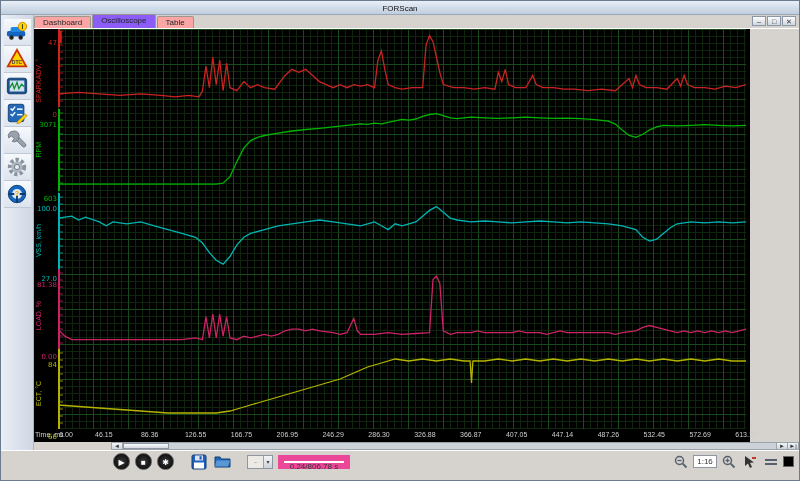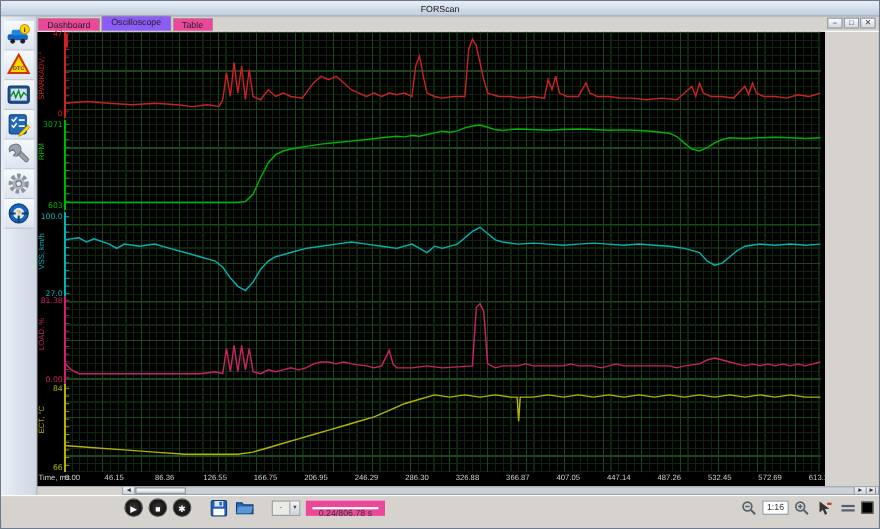--- a/index.html
+++ b/index.html
@@ -15,36 +15,36 @@
     display:flex; align-items:center; padding:0 3px; gap:3px;flex-direction:column; }
   .titlebar .title { font-size:8px; color:#111; }
   .winbtns { margin-left:auto; display:flex; gap:1px; }
   .winbtn { width:14px; height:10px; font-size:7px; line-height:9px; text-align:center;
     background:linear-gradient(#fdfdfd,#cfd6df); border:1px solid #8b97a6; color:#333; }
 
   
   .tabrow { position:absolute; left:33px; top:14px; right:0; height:14px;
     display:flex; align-items:flex-end; border-bottom:1px solid #fff; }
   .tab { font-size:8px; color:#222; padding:1px 8px 1px 8px; height:12px;
-    background:#ec4899; border:1px solid #9a968f; border-bottom:none;
+    background:#fca5a5; border:1px solid #9a968f; border-bottom:none;
     border-radius:2px 2px 0 0; margin-right:1px; }
   .tab.active { background:#8b5cf6; height:14px; position:relative; z-index:2; }
 
   
   .sidebar { position:absolute; left:0; top:14px; width:33px; height:435px;
     background:linear-gradient(90deg,#e9eef6,#cfd7e4); border-right:1px solid #aab4c2;
     display:flex; flex-direction:column; align-items:center; padding-top:4px; }
   .side-btn { width:27px; height:27px; display:flex; align-items:center; justify-content:center;
     border-bottom:1px solid #bfc8d4; background:linear-gradient(#f6f9fc,#dde4ee); }
   .side-btn svg { width:22px; height:22px; }
 
   
   .chart-region { position:absolute; left:33px; top:28px; width:716px; height:413px;
     background:#000; }
-  .gutter { position:absolute; left:0; top:0; width:24px; height:400px; }
+  .gutter { position:absolute; left:0; top:12px; width:24px; height:400px; }
   .gutter .val { position:absolute; right:1px; font-size:7px; line-height:8px;
     font-family:"DejaVu Sans", sans-serif; white-space:nowrap; }
   .gutter .chname { position:absolute; left:1px; font-size:7px;
     writing-mode:vertical-rl; transform:rotate(180deg); white-space:nowrap; }
   .plot { position:absolute; left:24px; top:0; width:688px; height:400px;
     background-color:#000;
     background-image:
       repeating-linear-gradient(to right,#1a4a1a 0,#1a4a1a 1px,transparent 1px,transparent 35px),
       repeating-linear-gradient(to bottom,#1a4a1a 0,#1a4a1a 1px,transparent 1px,transparent 35px),
       repeating-linear-gradient(to right,#0d260d 0,#0d260d 1px,transparent 1px,transparent 7px),

